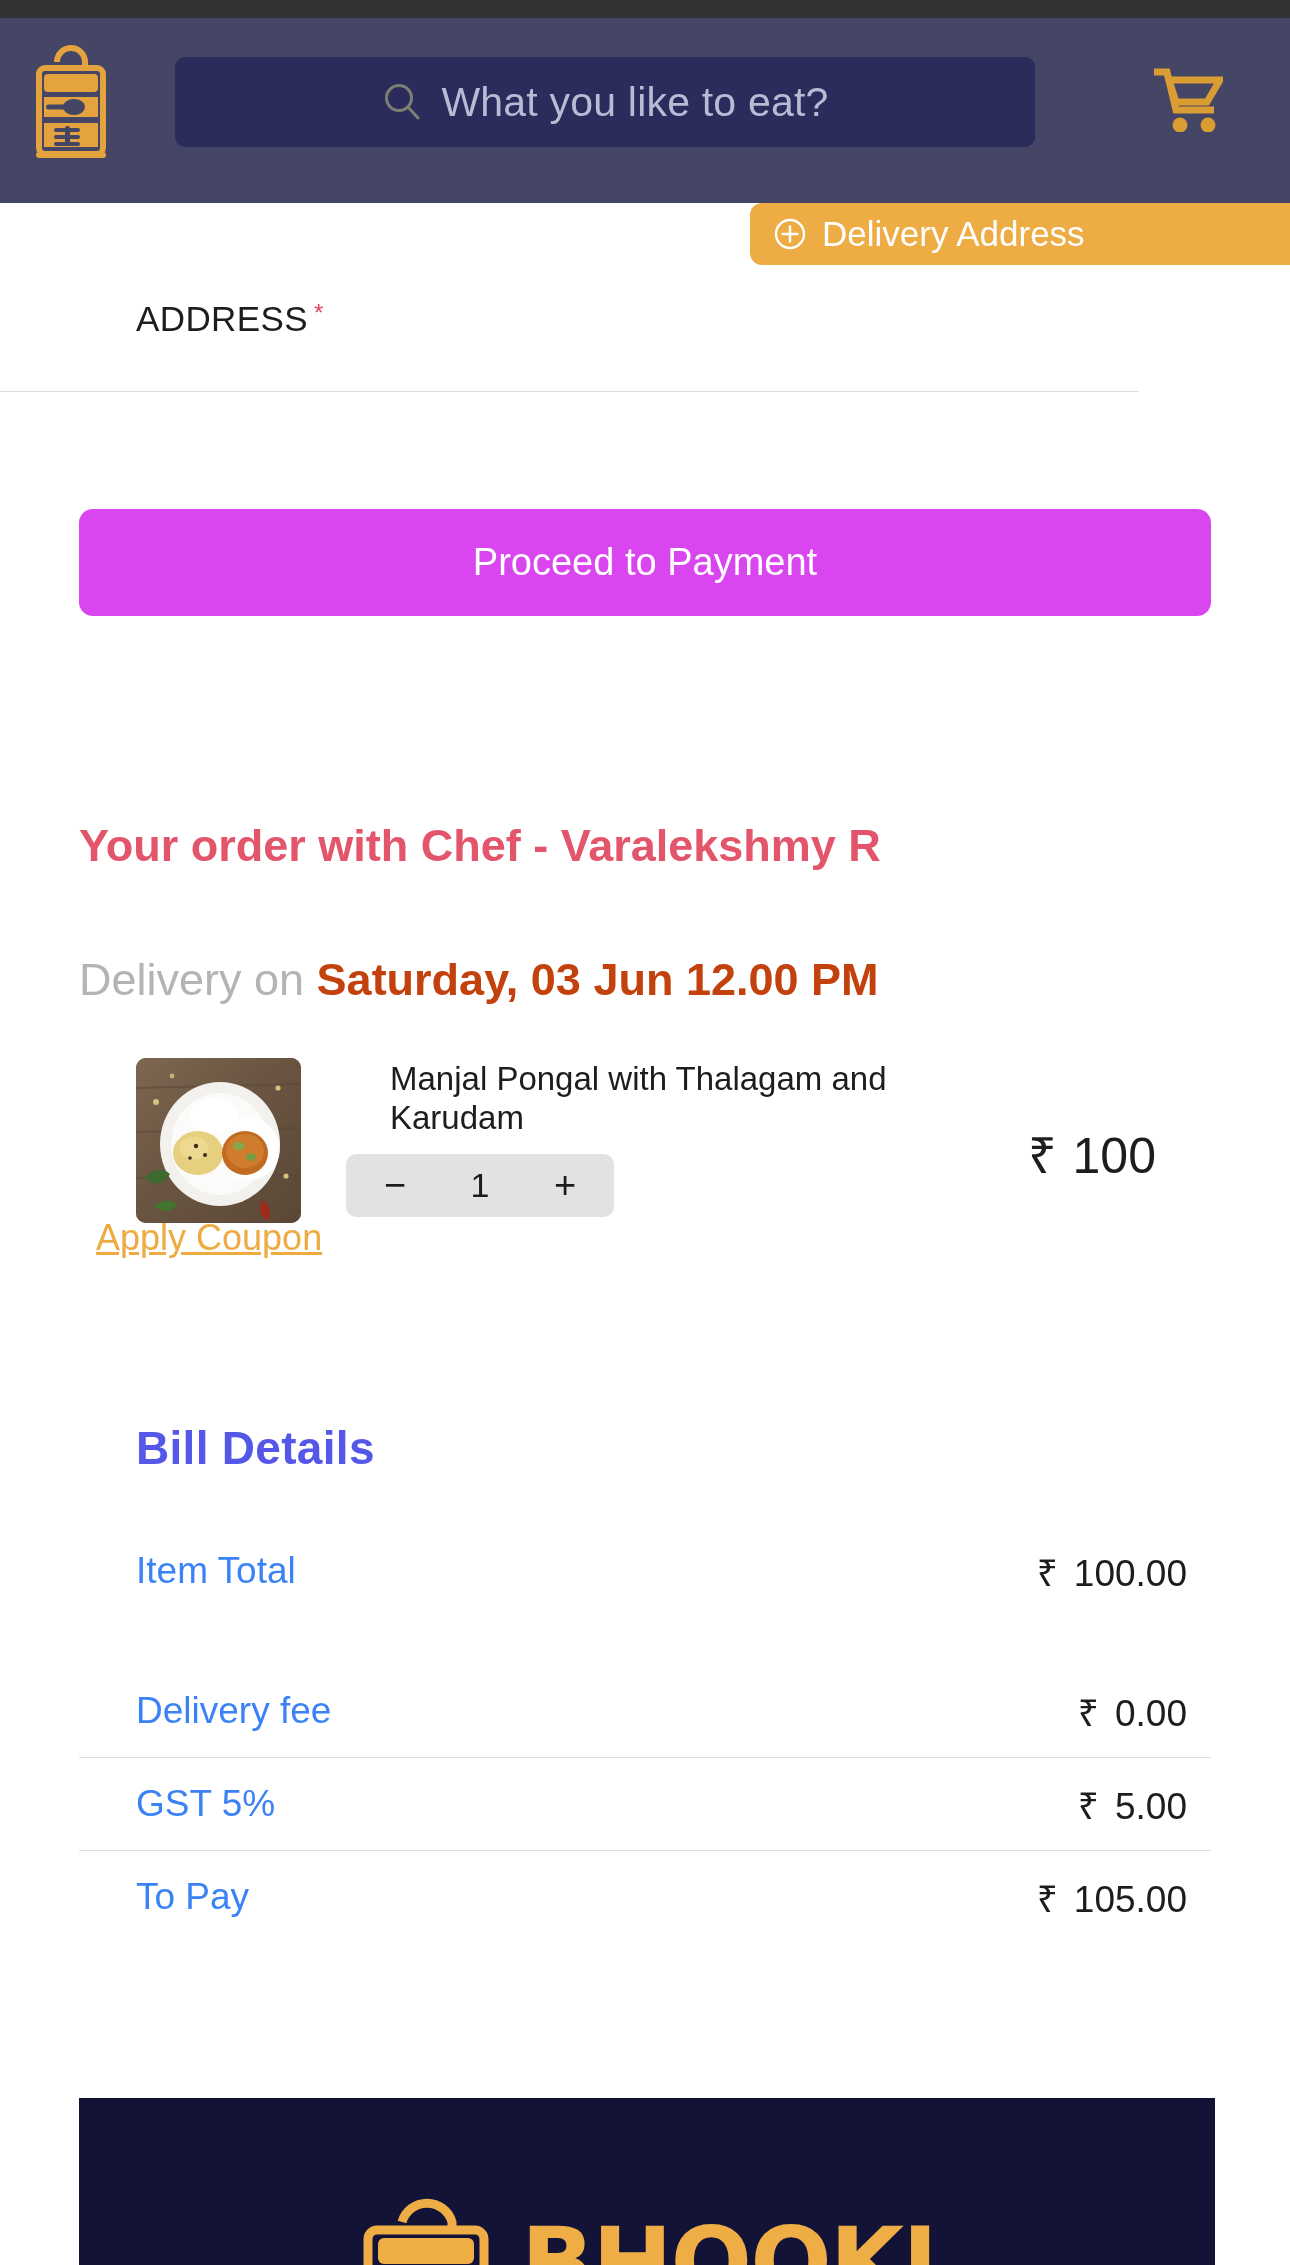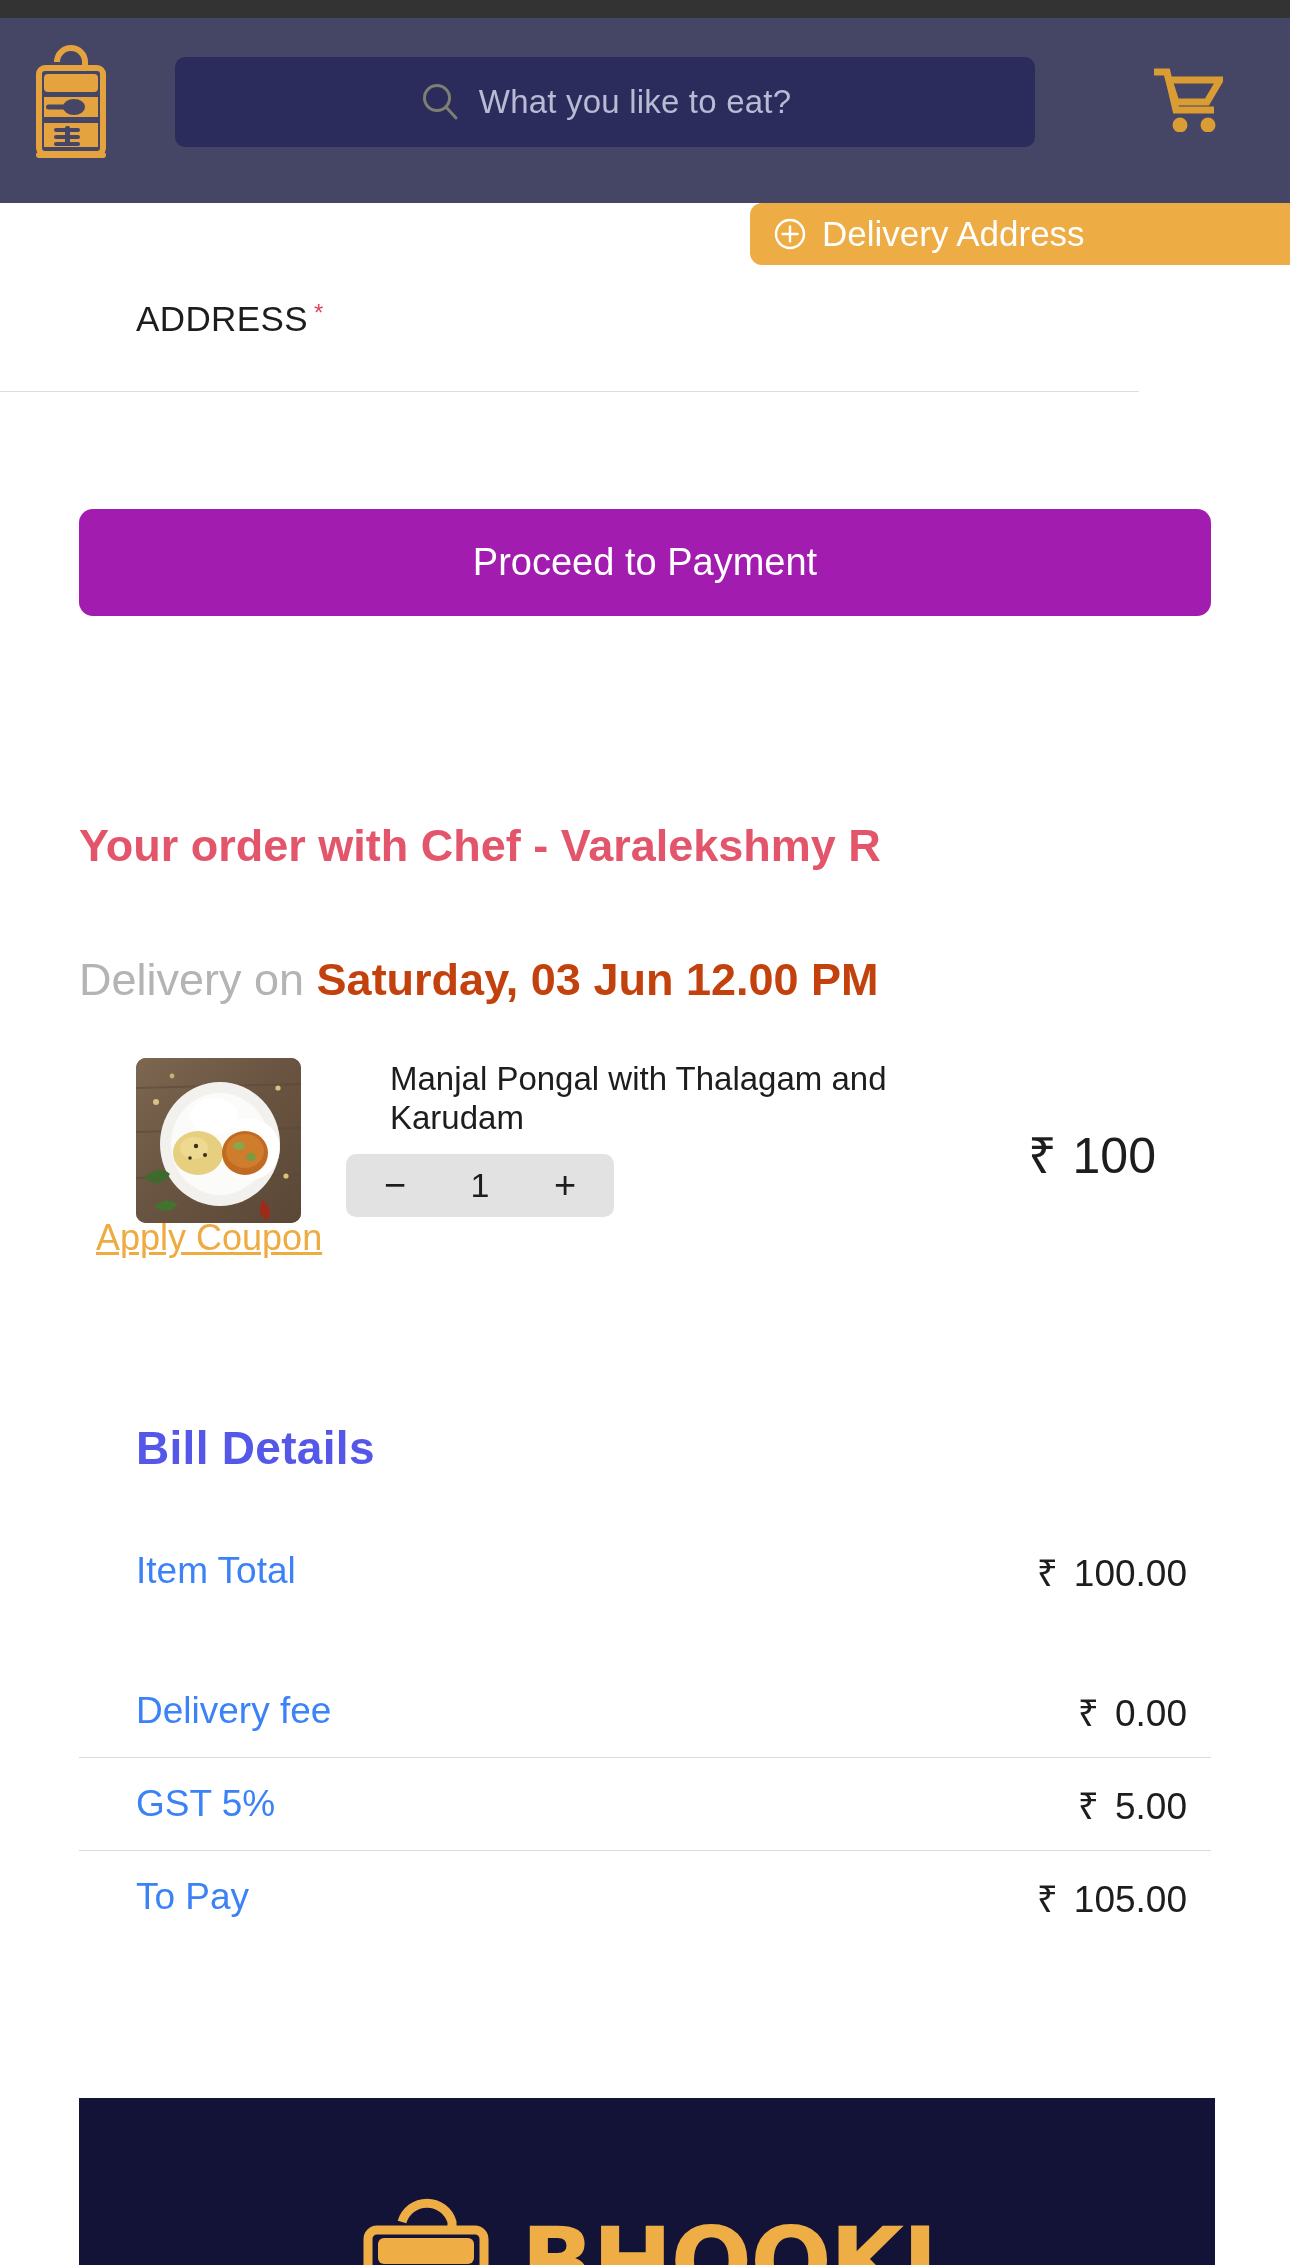--- a/index.html
+++ b/index.html
@@ -48,21 +48,21 @@
     justify-content: center;
     gap: 18px;
     border: none;
     cursor: text;
   }
   .search-icon-wrap {
     width: 42px; height: 42px;
     display: flex; align-items: center; justify-content: center;
   }
   .search-placeholder {
-    font-size: 33px;
+    font-size: 41px;
     color: #b9bad4;
     font-family: "Liberation Sans", sans-serif;
     letter-spacing: 0.2px;
     white-space: nowrap;
   }
   .cart-btn {
     position: absolute;
     right: 58px;
     top: 40px;
     width: 90px; height: 82px;
@@ -130,21 +130,21 @@
     width: 1139px;
     height: 1px;
     background: #dedede;
   }
 
   
   .proceed-btn {
     position: absolute;
     left: 79px; top: 306px;
     width: 1132px; height: 107px;
-    background: #a21caf;
+    background: #d946ef;
     border: none;
     border-radius: 14px;
     color: #ffffff;
     font-size: 38px;
     font-family: "Liberation Sans", sans-serif;
     cursor: pointer;
   }
 
   
   .order-heading {

